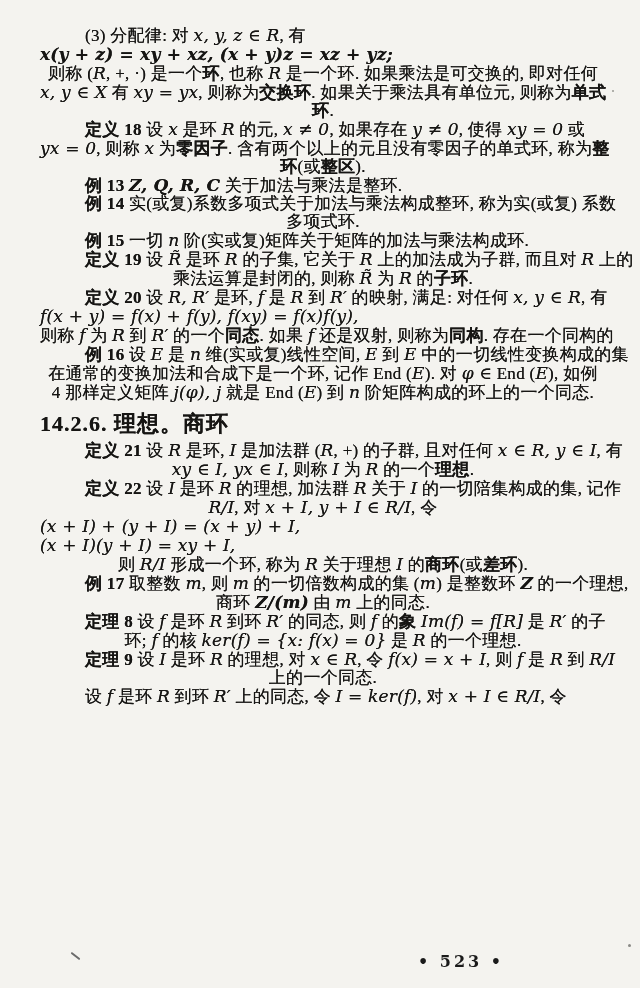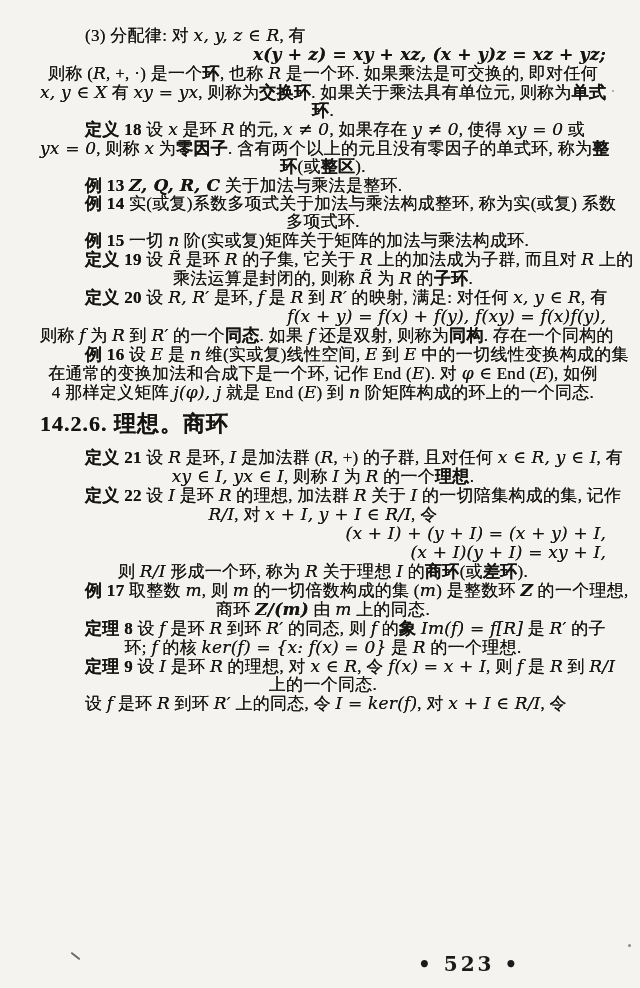--- a/index.html
+++ b/index.html
@@ -19,42 +19,42 @@
   .line {
     font-size: 17px;
     line-height: 18px;
     letter-spacing: 0.3px;
     white-space: nowrap;
     color: #161513;
     text-shadow: 0 0 0.4px #333;
   }
   .line.indent { text-indent: 45px; }
   .line.flush  { text-indent: 0; text-align: center; }
-  .line.center { text-align: right; text-indent: 0; }
+  .line.center { text-align: left; text-indent: 0; }
   .line.header {
     font-size: 22px;
     line-height: 26px;
     margin-top: 9px;
-    margin-bottom: 11px;
+    margin-bottom: 4px;
     font-weight: 600;
     letter-spacing: 1px;
     text-indent: 0;
   }
   .seg       { font-style: normal; }
   .seg.bold  { font-weight: bold; }
   .seg.math  {
     font-family: "DejaVu Serif", serif;
     font-style: italic;
     letter-spacing: 0.2px;
   }
   .seg.math.bold { font-weight: bold; }
   .footer {
     position: absolute;
     left: 418px; top: 952px;
-    font-size: 20px;
+    font-size: 16px;
     font-weight: bold;
     letter-spacing: 3px;
     font-family: "DejaVu Serif", serif;
     color: #1a1a1a;
   }
   .pencil-mark {
     position: absolute;
     left: 70px; top: 955px;
     width: 11px; height: 2px;
     background: #6b6b6b;

